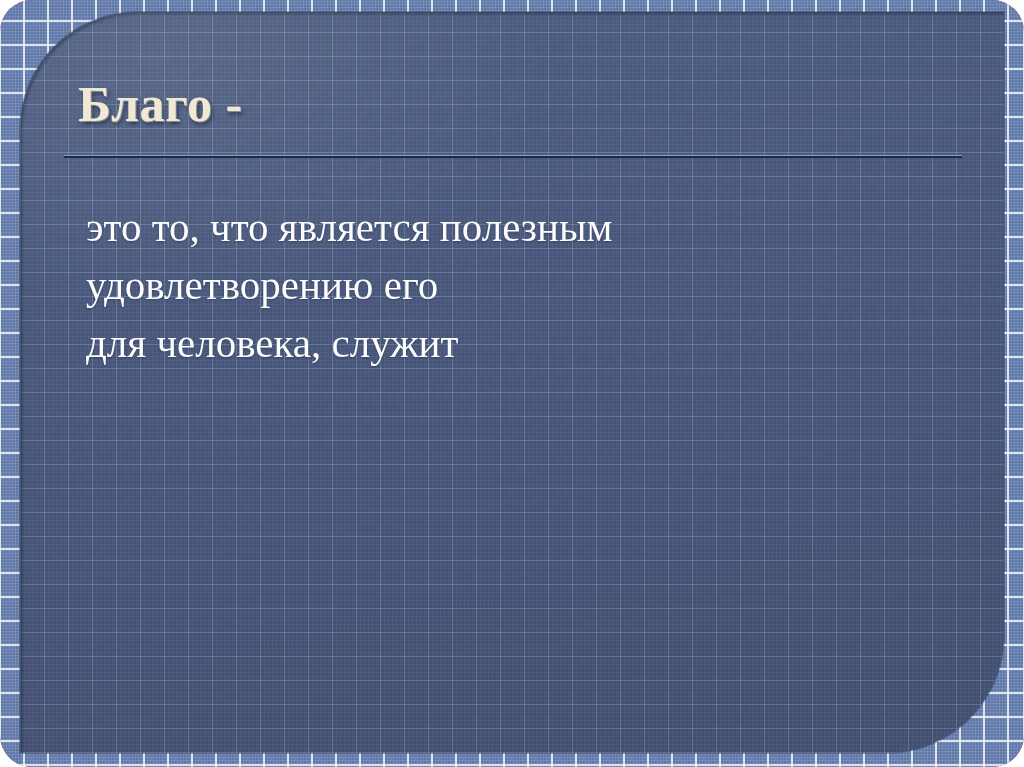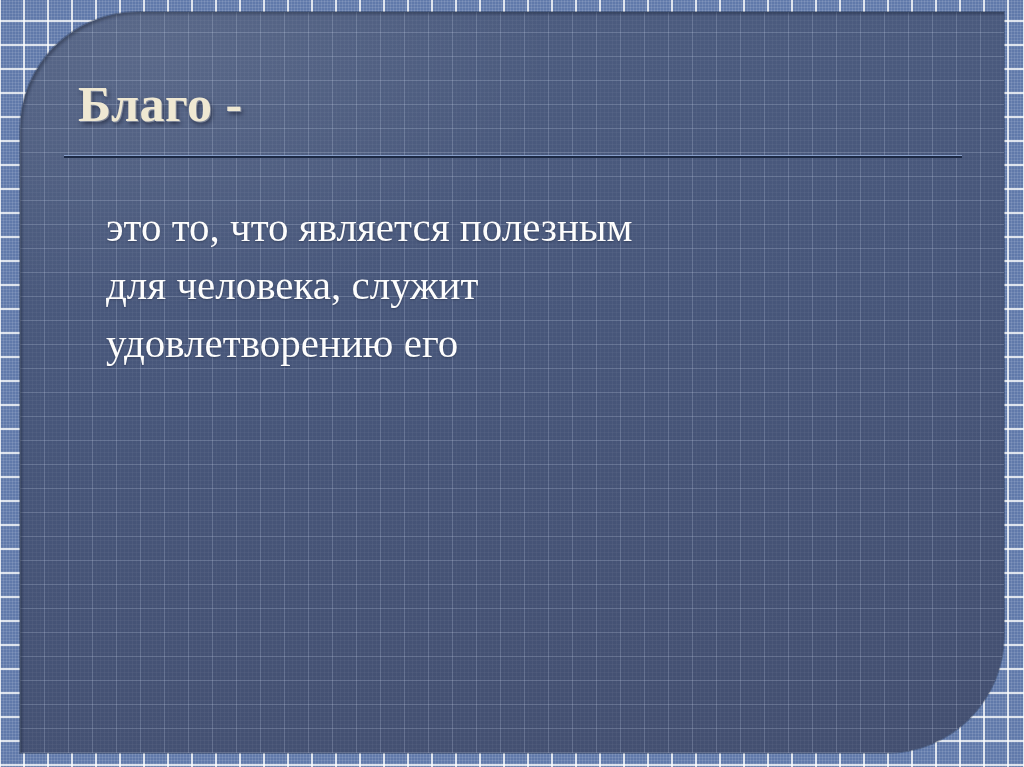--- a/index.html
+++ b/index.html
@@ -9,20 +9,21 @@
   }
 
   #slide {
     position: relative;
     width: 1024px;
     height: 767px;
     overflow: hidden;
     font-family: "Liberation Serif", serif;
     
     background-color: #be185d;
+    border-radius: 32px;
   }
 
   
   .outer-texture {
     position: absolute;
     inset: 0;
     background-color: #6079aa;
     background-image:
       
       repeating-linear-gradient(0deg,
@@ -121,36 +122,36 @@
   .body-text {
     position: absolute;
     left: 86px;
     top: 198px;
     width: 820px;
     font-size: 41px;
     line-height: 1.42;
     color: #fdfdfd;
     text-shadow: 0 1px 2px rgba(20,28,48,0.38);
   }
-  .body-text .ln { display: block; white-space: nowrap; margin-left: 20px; }
+  .body-text .ln { display: block; white-space: nowrap; }
 </style>
 </head>
 <body>
 
 <div id="slide">
 
   <div class="outer-texture"></div>
 
   <div class="panel">
     <div class="panel-sheen"></div>
   </div>
 
   <div class="title">Благо -</div>
 
   <div class="divider"></div>
 
   <div class="body-text">
     <span class="ln">это то, что является полезным</span>
+    <span class="ln">удовлетворению его</span>
     <span class="ln">для человека, служит</span>
-    <span class="ln">удовлетворению его</span>
   </div>
 
 </div>
 
 </body></html>

